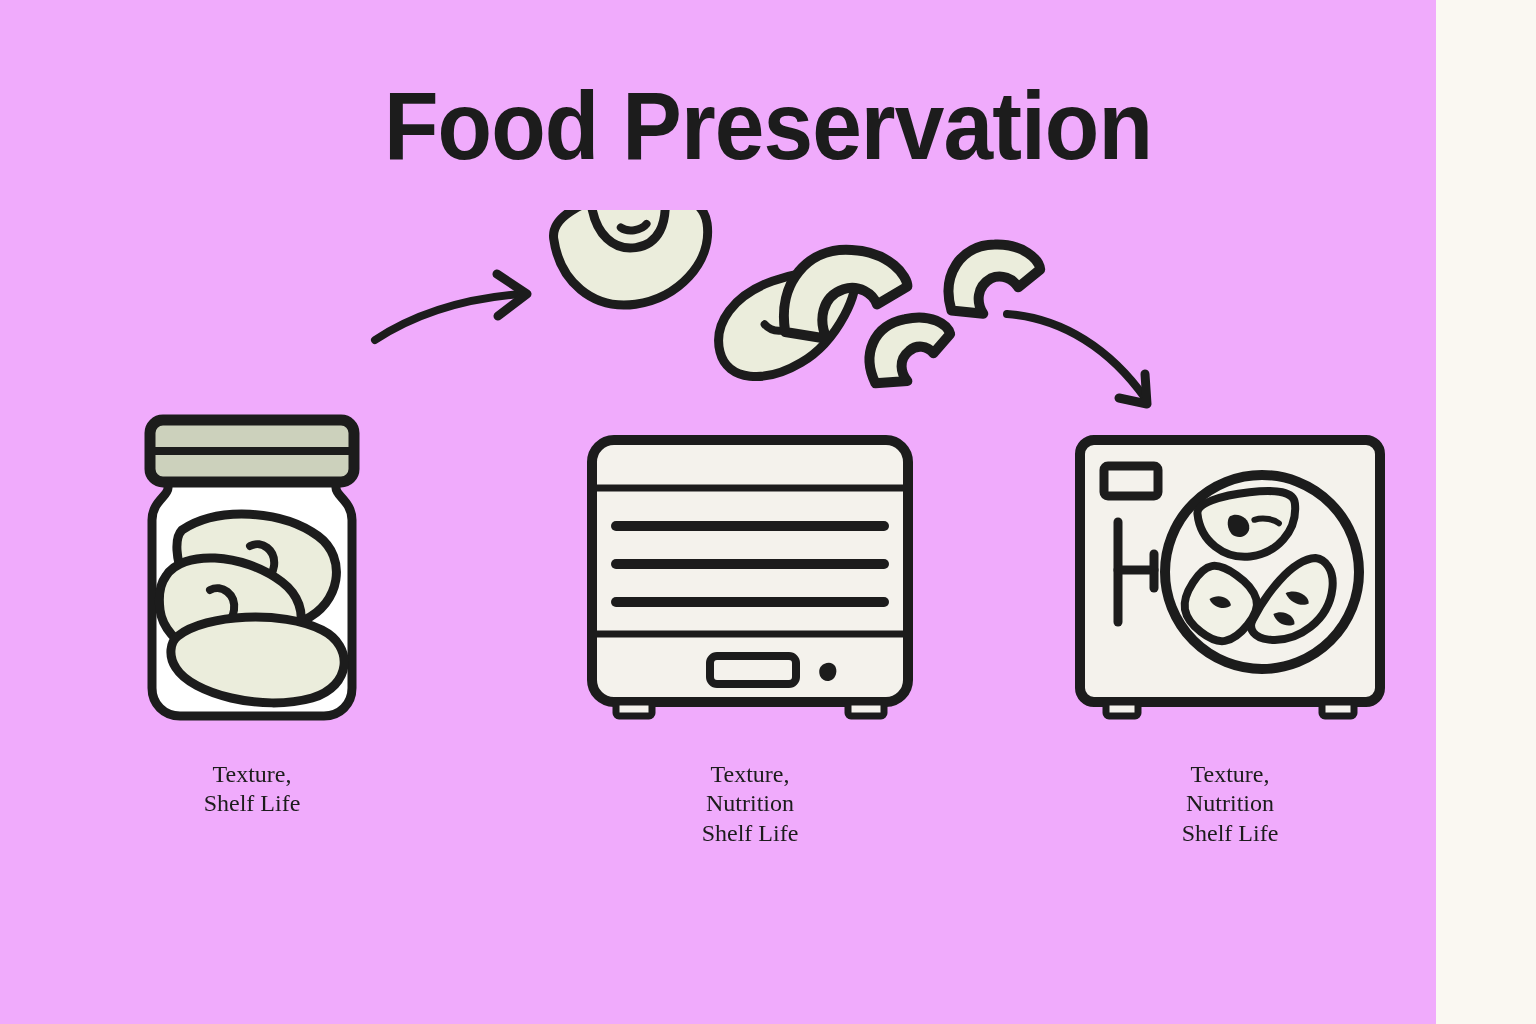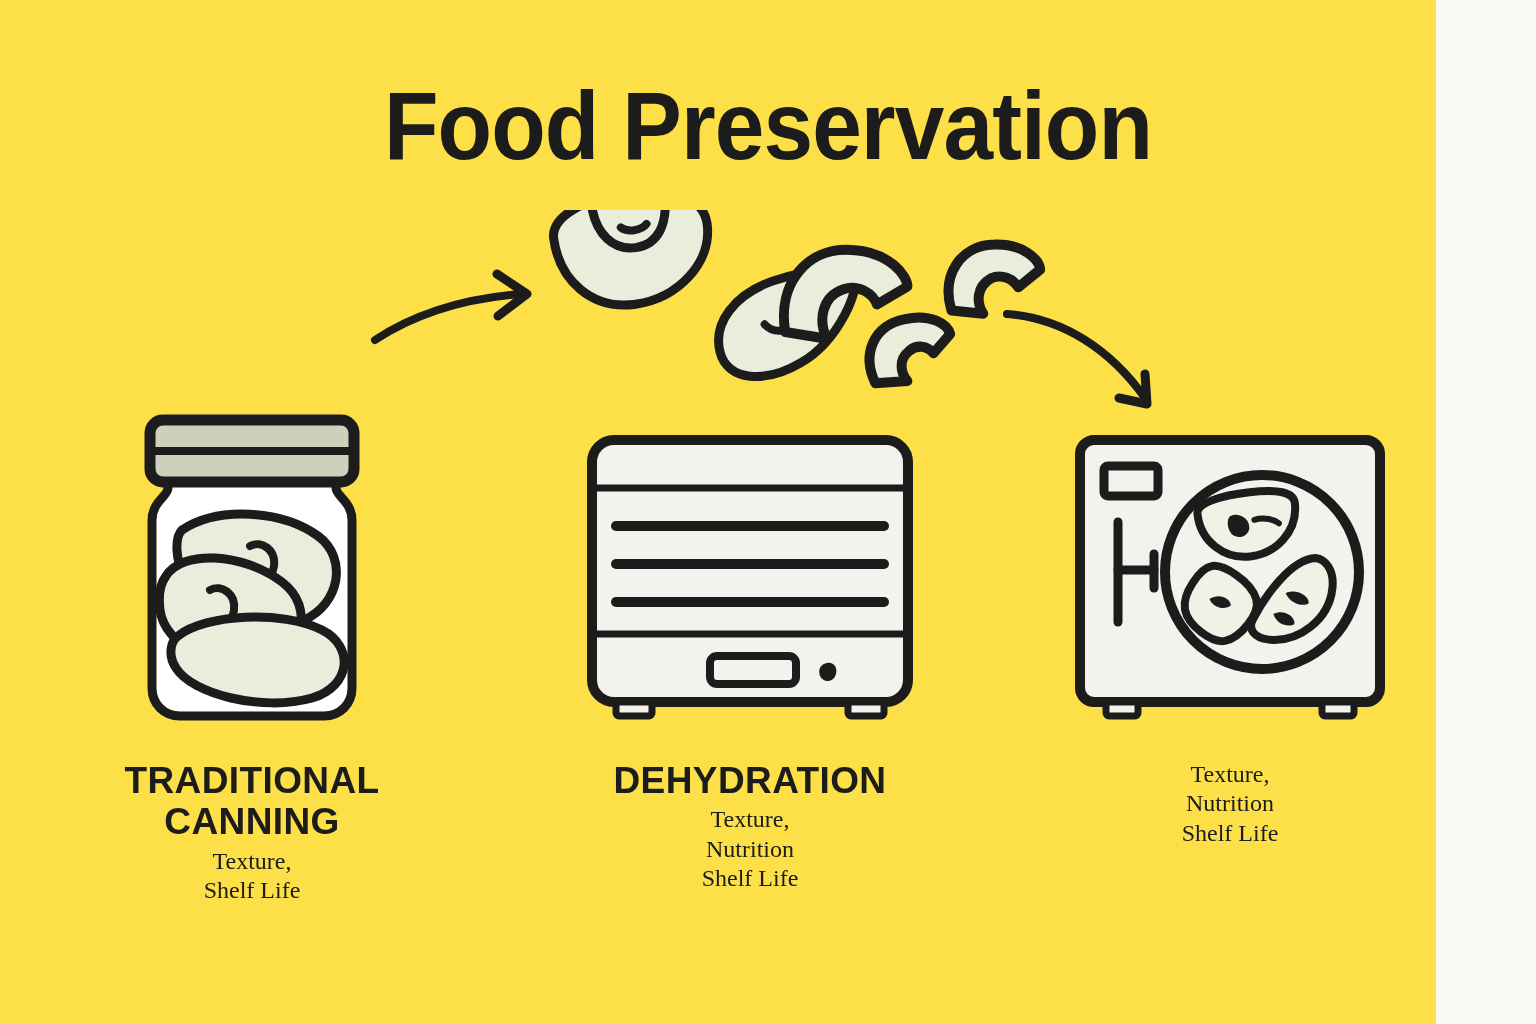--- a/index.html
+++ b/index.html
@@ -10,21 +10,21 @@
     width: 1536px;
     height: 1024px;
     background: #faf8f2;
     font-family: "Liberation Sans", sans-serif;
     overflow: hidden;
   }
   #infographic {
     position: relative;
     width: 1436px;
     height: 1024px;
-    background: #fde047;
+    background: #f0abfc;
   }
 
   
   #title {
     position: absolute;
     top: 78px;
     left: 0;
     width: 1536px;
     text-align: center;
     font-family: "Liberation Sans", sans-serif;
@@ -142,22 +142,20 @@
         <g>
           <path d="M60 120 C 96 96, 160 100, 196 126 C 226 148, 218 194, 182 210 C 140 228, 76 200, 62 168 C 54 150, 52 128, 60 120 Z" fill="#ebeddc" stroke="#1c1c1c" stroke-width="9" stroke-linejoin="round"></path>
           <path d="M128 136 C 140 130, 154 140, 152 156 C 150 170, 136 176, 130 172" fill="none" stroke="#1c1c1c" stroke-width="8" stroke-linecap="round"></path>
           <path d="M44 166 C 60 140, 120 142, 160 172 C 194 198, 180 244, 142 254 C 96 266, 42 234, 38 200 C 36 184, 38 174, 44 166 Z" fill="#ebeddc" stroke="#1c1c1c" stroke-width="9" stroke-linejoin="round"></path>
           <path d="M88 180 C 100 174, 114 184, 112 200 C 110 214, 98 220, 92 216" fill="none" stroke="#1c1c1c" stroke-width="8" stroke-linecap="round"></path>
           <path d="M56 226 C 84 204, 160 200, 200 220 C 232 236, 230 276, 190 288 C 140 302, 70 284, 54 258 C 46 246, 48 232, 56 226 Z" fill="#ebeddc" stroke="#1c1c1c" stroke-width="9" stroke-linejoin="round"></path>
         </g>
       </svg>
     </div>
     <div class="caption">
-      <div class="caption-title">TRADITIONAL
-CANNING</div>
       <div class="caption-sub">Texture,
 Shelf Life</div>
     </div>
   </div>
 
   <div class="column" id="col-1">
     <div class="art">
       <svg width="340" height="300" viewBox="0 0 340 300">
 
         <rect x="12" y="10" width="316" height="262" rx="22" fill="#f4f2ec" stroke="#1c1c1c" stroke-width="10"></rect>
@@ -172,21 +170,20 @@
 
         <rect x="130" y="226" width="86" height="28" rx="7" fill="#f4f2ec" stroke="#1c1c1c" stroke-width="8"></rect>
 
         <path d="M244 234 C 252 230, 258 236, 256 244 C 254 252, 244 254, 240 246 C 238 240, 240 236, 244 234 Z" fill="#1c1c1c"></path>
 
         <rect x="36" y="272" width="36" height="14" rx="3" fill="#f4f2ec" stroke="#1c1c1c" stroke-width="7"></rect>
         <rect x="268" y="272" width="36" height="14" rx="3" fill="#f4f2ec" stroke="#1c1c1c" stroke-width="7"></rect>
       </svg>
     </div>
     <div class="caption">
-      <div class="caption-title">DEHYDRATION</div>
       <div class="caption-sub">Texture,
 Nutrition
 Shelf Life</div>
     </div>
   </div>
 
   <div class="column" id="col-2">
     <div class="art">
       <svg width="320" height="300" viewBox="0 0 320 300">
 

